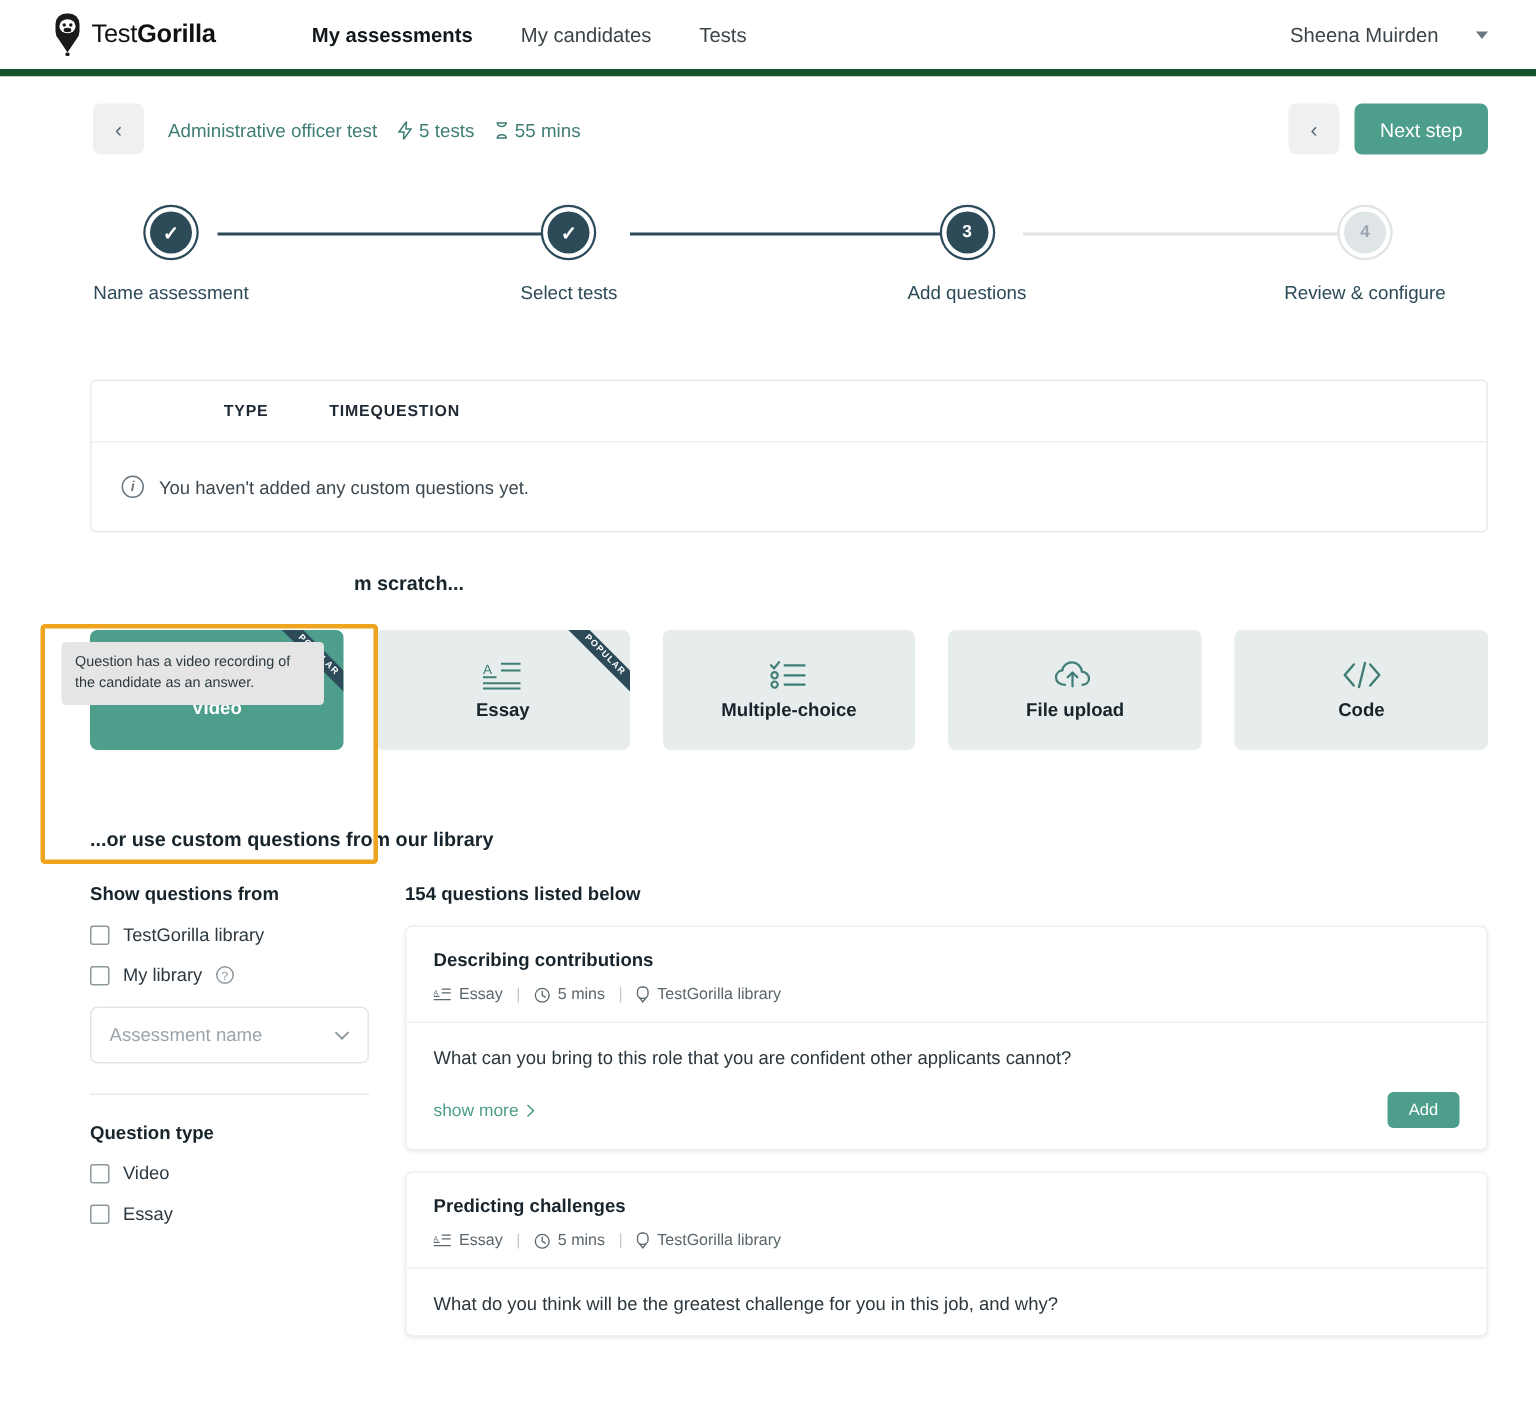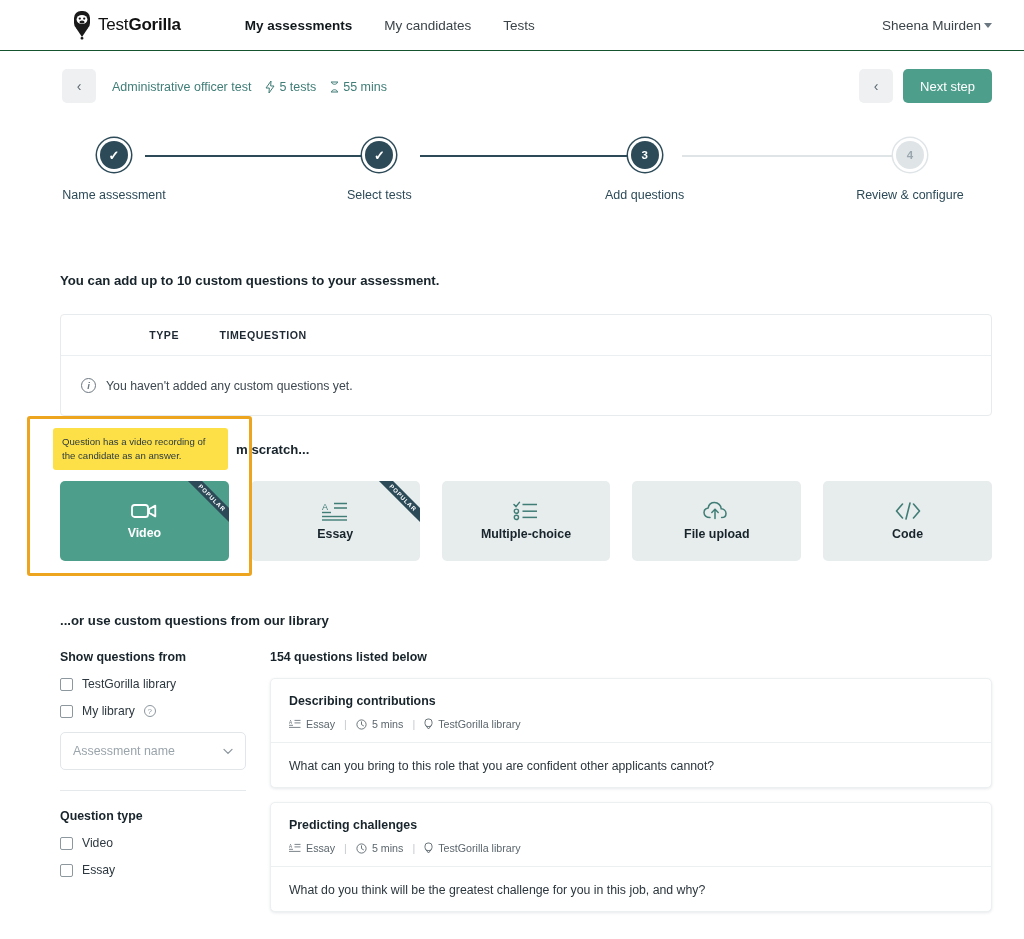--- a/index.html
+++ b/index.html
@@ -9,35 +9,35 @@
     font-family:"Liberation Sans", sans-serif;
     background:#ffffff;
     color:#1f2933;
     overflow:hidden;
     position:relative;
   }
 
   
   .topbar {
     height:51px; width:100%;
-    border-bottom:1px solid #14532d;
+    border-bottom:5px solid #14532d;
     display:flex; align-items:center;
-    padding:0 32px 0 72px;
+    padding:0 32px 0 35px;
     background:#fff;
   }
   .logo { display:flex; align-items:center; gap:6px; }
   .logo-mark { width:20px; height:30px; position:relative; }
   .logo-text { font-size:17px; letter-spacing:-.2px; color:#111; }
   .logo-text b { font-weight:bold; }
 
   .nav { display:flex; align-items:center; gap:32px; margin-left:64px; }
   .nav a { font-size:13.5px; color:#3b4449; text-decoration:none; }
   .nav a.active { font-weight:bold; color:#11181c; }
 
-  .user { margin-left:auto; display:flex; align-items:center; gap:3px; font-size:13.5px; color:#3b4449;justify-content:space-between; }
+  .user { margin-left:auto; display:flex; align-items:center; gap:25px; font-size:13.5px; color:#3b4449;justify-content:space-between; }
   .caret { width:0;height:0;border-left:4px solid transparent;border-right:4px solid transparent;border-top:5px solid #6b7780; }
 
   
   .subhead {
     display:flex; align-items:center;
     padding:18px 32px 16px 62px;
     background:#fff;
   }
   .sq-btn {
     width:34px;height:34px;border-radius:5px;background:#eef0f1;
@@ -108,22 +108,22 @@
     padding:2px 0; right:-25px; top:12px;
   }
 
   
   .highlight-box {
     position:absolute; left:27px; top:416px; width:225px; height:160px;
     border:3px solid #eda41e; border-radius:3px; pointer-events:none; z-index:40;
   }
   .tooltip {
     position:absolute; left:41px; top:428px; width:175px;
-    background:#fde047; color:#2b3940; font-size:9.6px; line-height:1.45;
-    padding:7px 9px; border-radius:3px; z-index:41;margin-left:12px;
+    background:#e5e5e5; color:#2b3940; font-size:9.6px; line-height:1.45;
+    padding:7px 9px; border-radius:3px; z-index:41;
   }
 
   
   .lib-title { font-size:13.2px; font-weight:bold; color:#18242b; margin:52px 0 0 0; }
   .lib-wrap { display:flex; gap:24px; margin-top:22px; }
   .filters { width:186px; flex:none; }
   .filter-head { font-size:12.4px; font-weight:bold; color:#18242b; margin-bottom:13px; }
   .check-row { display:flex; align-items:center; gap:9px; margin-bottom:13px; font-size:12.2px; color:#2d3840; cursor:pointer; }
   .cbox { width:13px;height:13px;border:1.2px solid #8d979e;border-radius:2px;background:#fff;flex:none; }
   .qmark { width:12px;height:12px;border-radius:50%;border:1px solid #8d979e;color:#8d979e;font-size:8px;display:inline-flex;align-items:center;justify-content:center; }
@@ -241,21 +241,20 @@
     </div>
     <div class="step">
       <div class="step-circle pending">4</div>
       <div class="step-label pending">Review &amp; configure</div>
     </div>
   </div>
 </div>
 
 <div class="content">
 
-  <div class="lead">You can add up to 10 custom questions to your assessment.</div>
 
   <div class="table-card">
     <div class="table-head">
       <div class="th-type">TYPE</div>
       <div class="th-time">TIME</div>
       <div>QUESTION</div>
     </div>
     <div class="table-divider"></div>
     <div class="table-empty">
       <span class="info-ic">i</span>
@@ -409,20 +408,31 @@
               <svg width="9" height="12" viewBox="0 0 9 12">
                   <rect x="1" y="1" width="7" height="7.6" rx="3" fill="none" stroke="#5b666d" stroke-width=".9"></rect>
                   <path d="M2 7.8 L4.5 11 L7 7.8" fill="none" stroke="#5b666d" stroke-width=".9"></path>
                 </svg>
             </span>
             <span>TestGorilla library</span>
           </i>
         </div>
         <div class="qcard-hr"></div>
         <div class="qbody">What can you bring to this role that you are confident other applicants cannot?</div>
+        <div class="qfoot">
+          <span class="showmore">
+            <span>show more</span>
+            <span>
+              <svg width="6" height="9" viewBox="0 0 6 9">
+                  <path d="M1 1 L4.6 4.5 L1 8" fill="none" stroke="#4e9e8c" stroke-width="1.1" stroke-linecap="round"></path>
+                </svg>
+            </span>
+          </span>
+          <button class="add-btn">Add</button>
+        </div>
       </div>
 
       <div class="qcard">
         <div class="qcard-title">Predicting challenges</div>
         <div class="qmeta">
           <i>
             <span>
               <svg width="12" height="10" viewBox="0 0 12 10">
                   <text x="0" y="5" font-size="4.6" font-family="Liberation Sans, sans-serif" fill="#5b666d">A</text>
                   <line x1="0" y1="6.3" x2="4" y2="6.3" stroke="#5b666d" stroke-width=".8"></line>

